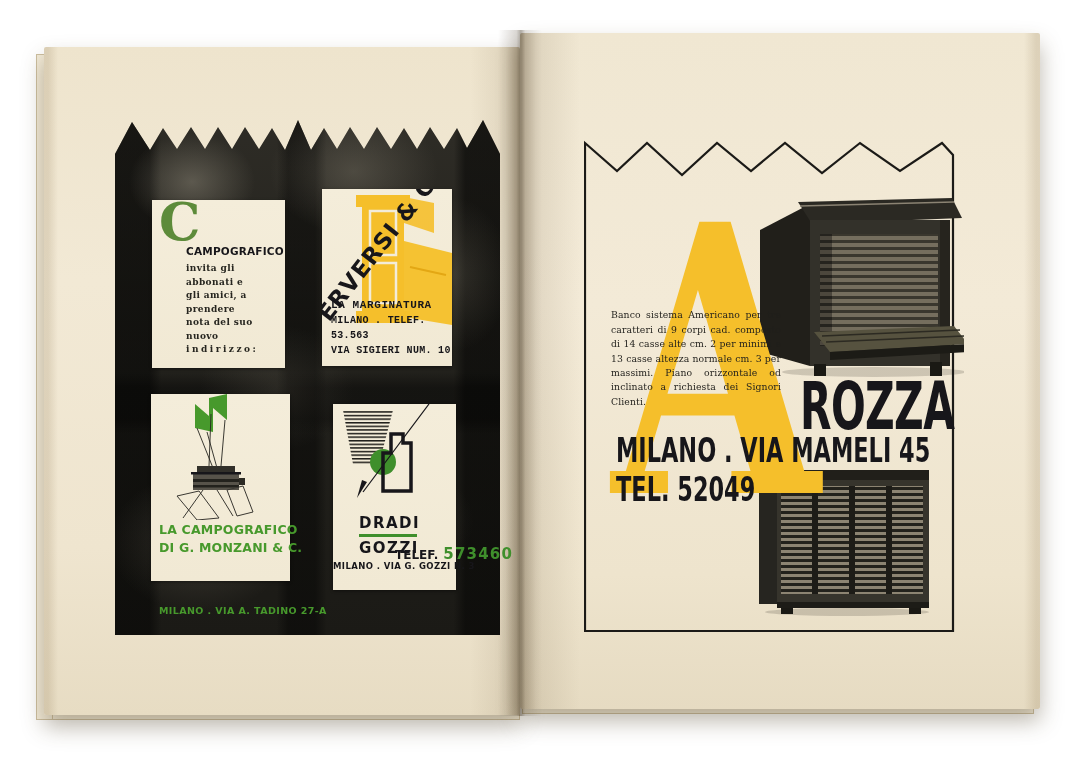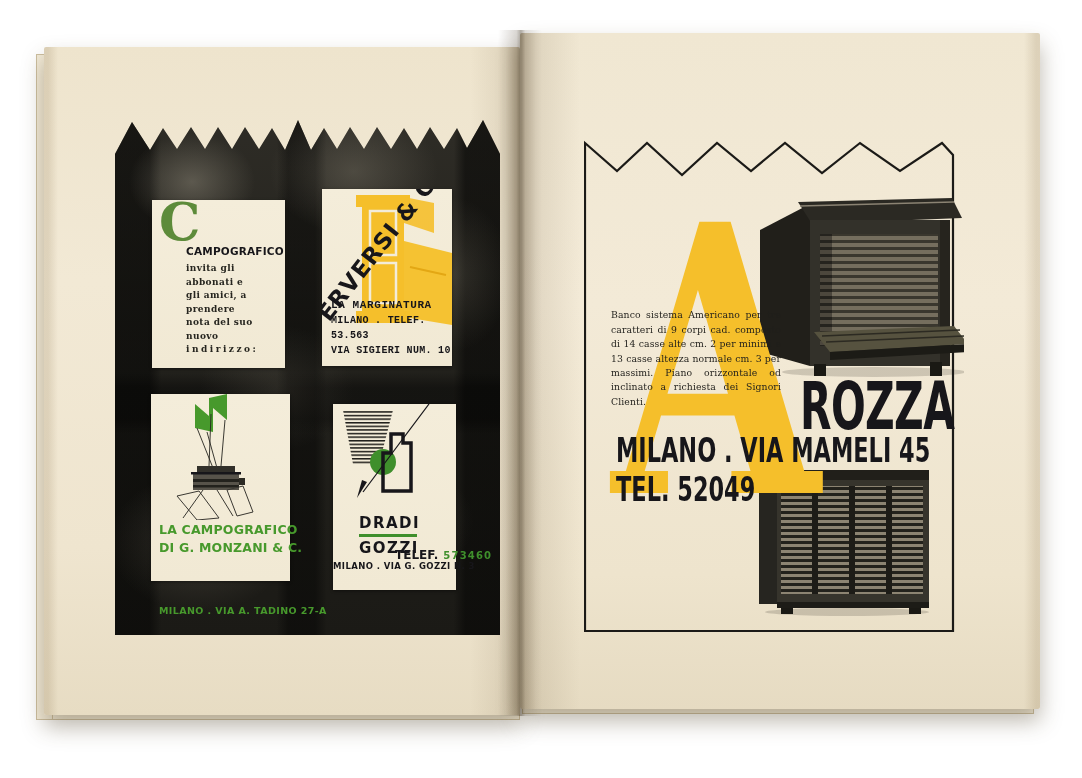--- a/index.html
+++ b/index.html
@@ -60,21 +60,21 @@
 
   .z-name{position:absolute;left:8px;top:127px;font-size:12.5px;font-weight:700;line-height:1.45;
     letter-spacing:.2px;color:#47992c;white-space:nowrap;}
   .z-address{position:absolute;left:8px;top:167px;font-size:9.5px;font-weight:700;letter-spacing:.4px;color:#47992c;white-space:nowrap;margin-top:44px;}
 
   .d-name{position:absolute;left:7px;top:112px;font-size:15px;font-weight:700;letter-spacing:1.5px;line-height:1;margin-left:19px;}
   .d-rule{width:58px;height:3px;background:#3f8f2c;margin:3px 0 4px 0;}
   .d-services{position:absolute;left:62px;top:83px;font-size:9px;font-weight:700;line-height:1.55;letter-spacing:.5px;white-space:nowrap;}
   .d-phone{position:absolute;left:62px;top:140px;white-space:nowrap;}
   .d-phone .lbl{font-size:12px;font-weight:700;}
-  .d-phone .num{font-size:10px;font-weight:700;letter-spacing:1.2px;color:#3f8f2c;}
+  .d-phone .num{font-size:15px;font-weight:700;letter-spacing:1.2px;color:#3f8f2c;}
   .d-address{position:absolute;left:0;right:0;top:157px;text-align:center;font-size:8.5px;font-weight:700;letter-spacing:.4px;white-space:nowrap;}
 
   
   .frame-svg{position:absolute;left:584px;top:139px;}
   .cab{position:absolute;}
   .cab1{left:756px;top:194px;}
   .cab2{left:757px;top:466px;}
 
   .r-para{position:absolute;font-family:"DejaVu Serif","Liberation Serif",serif;
     font-size:9.3px;line-height:1.55;color:#201f1b;text-align:justify;letter-spacing:.1px;}

